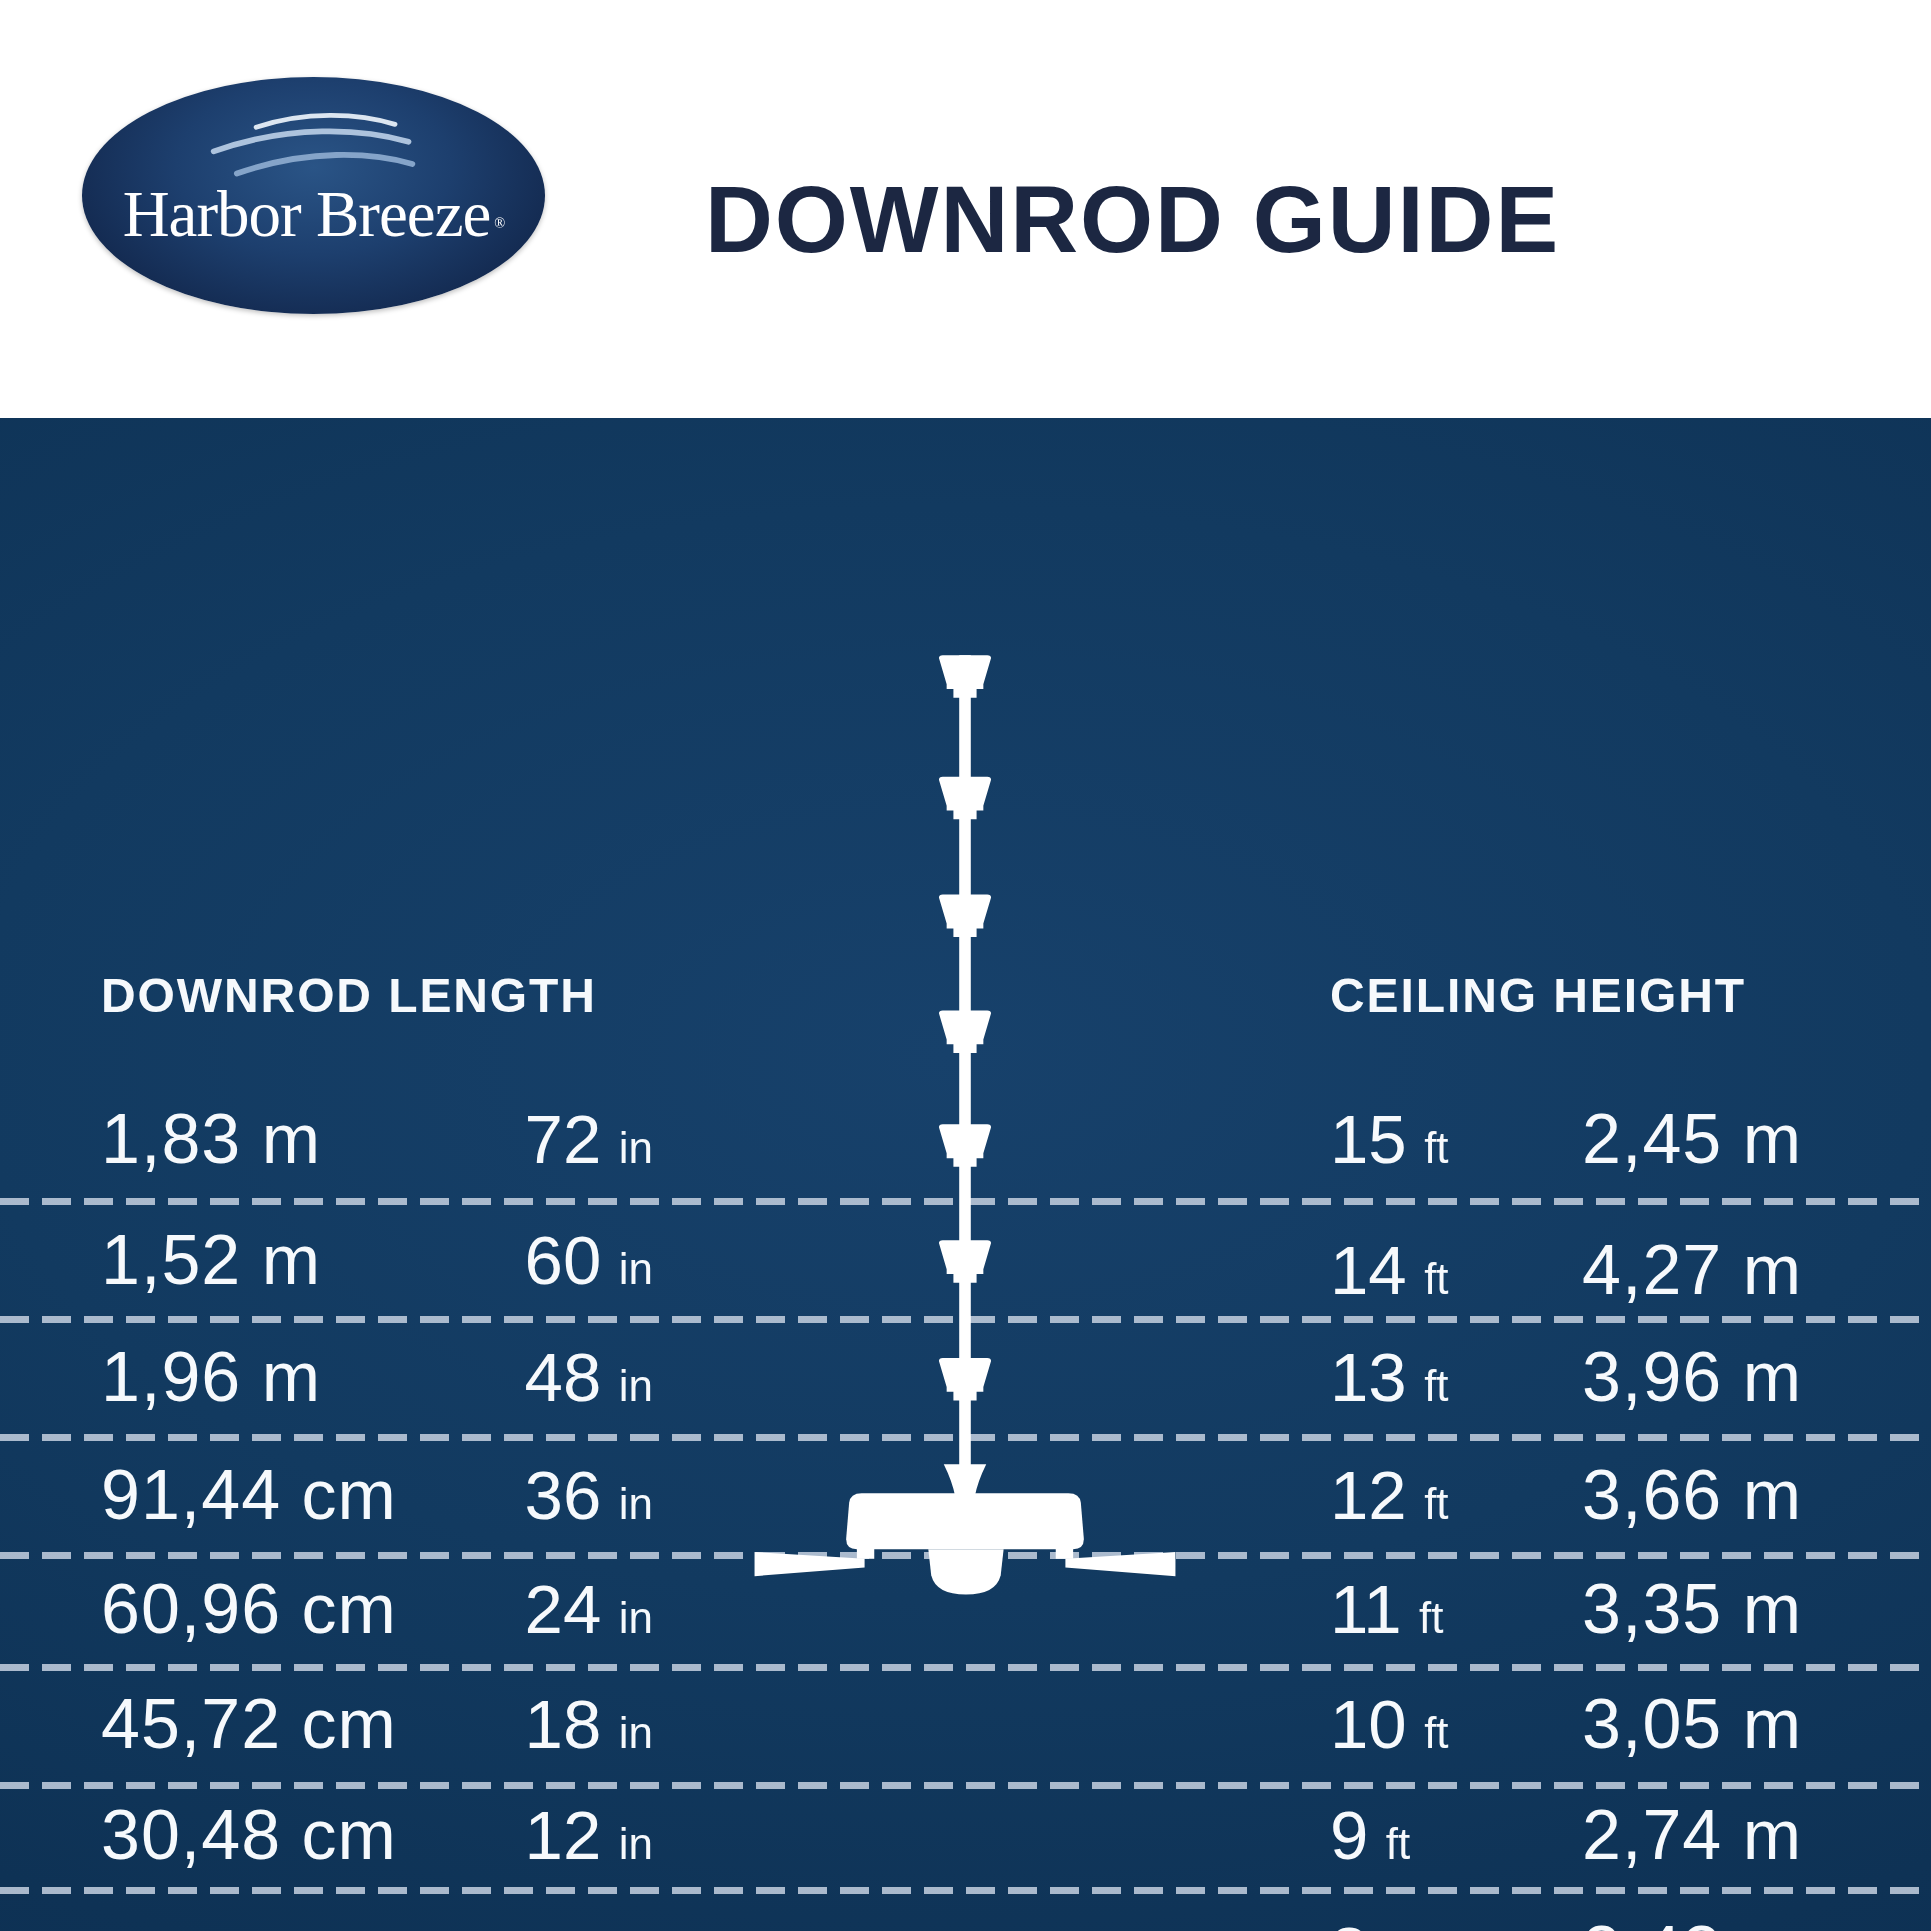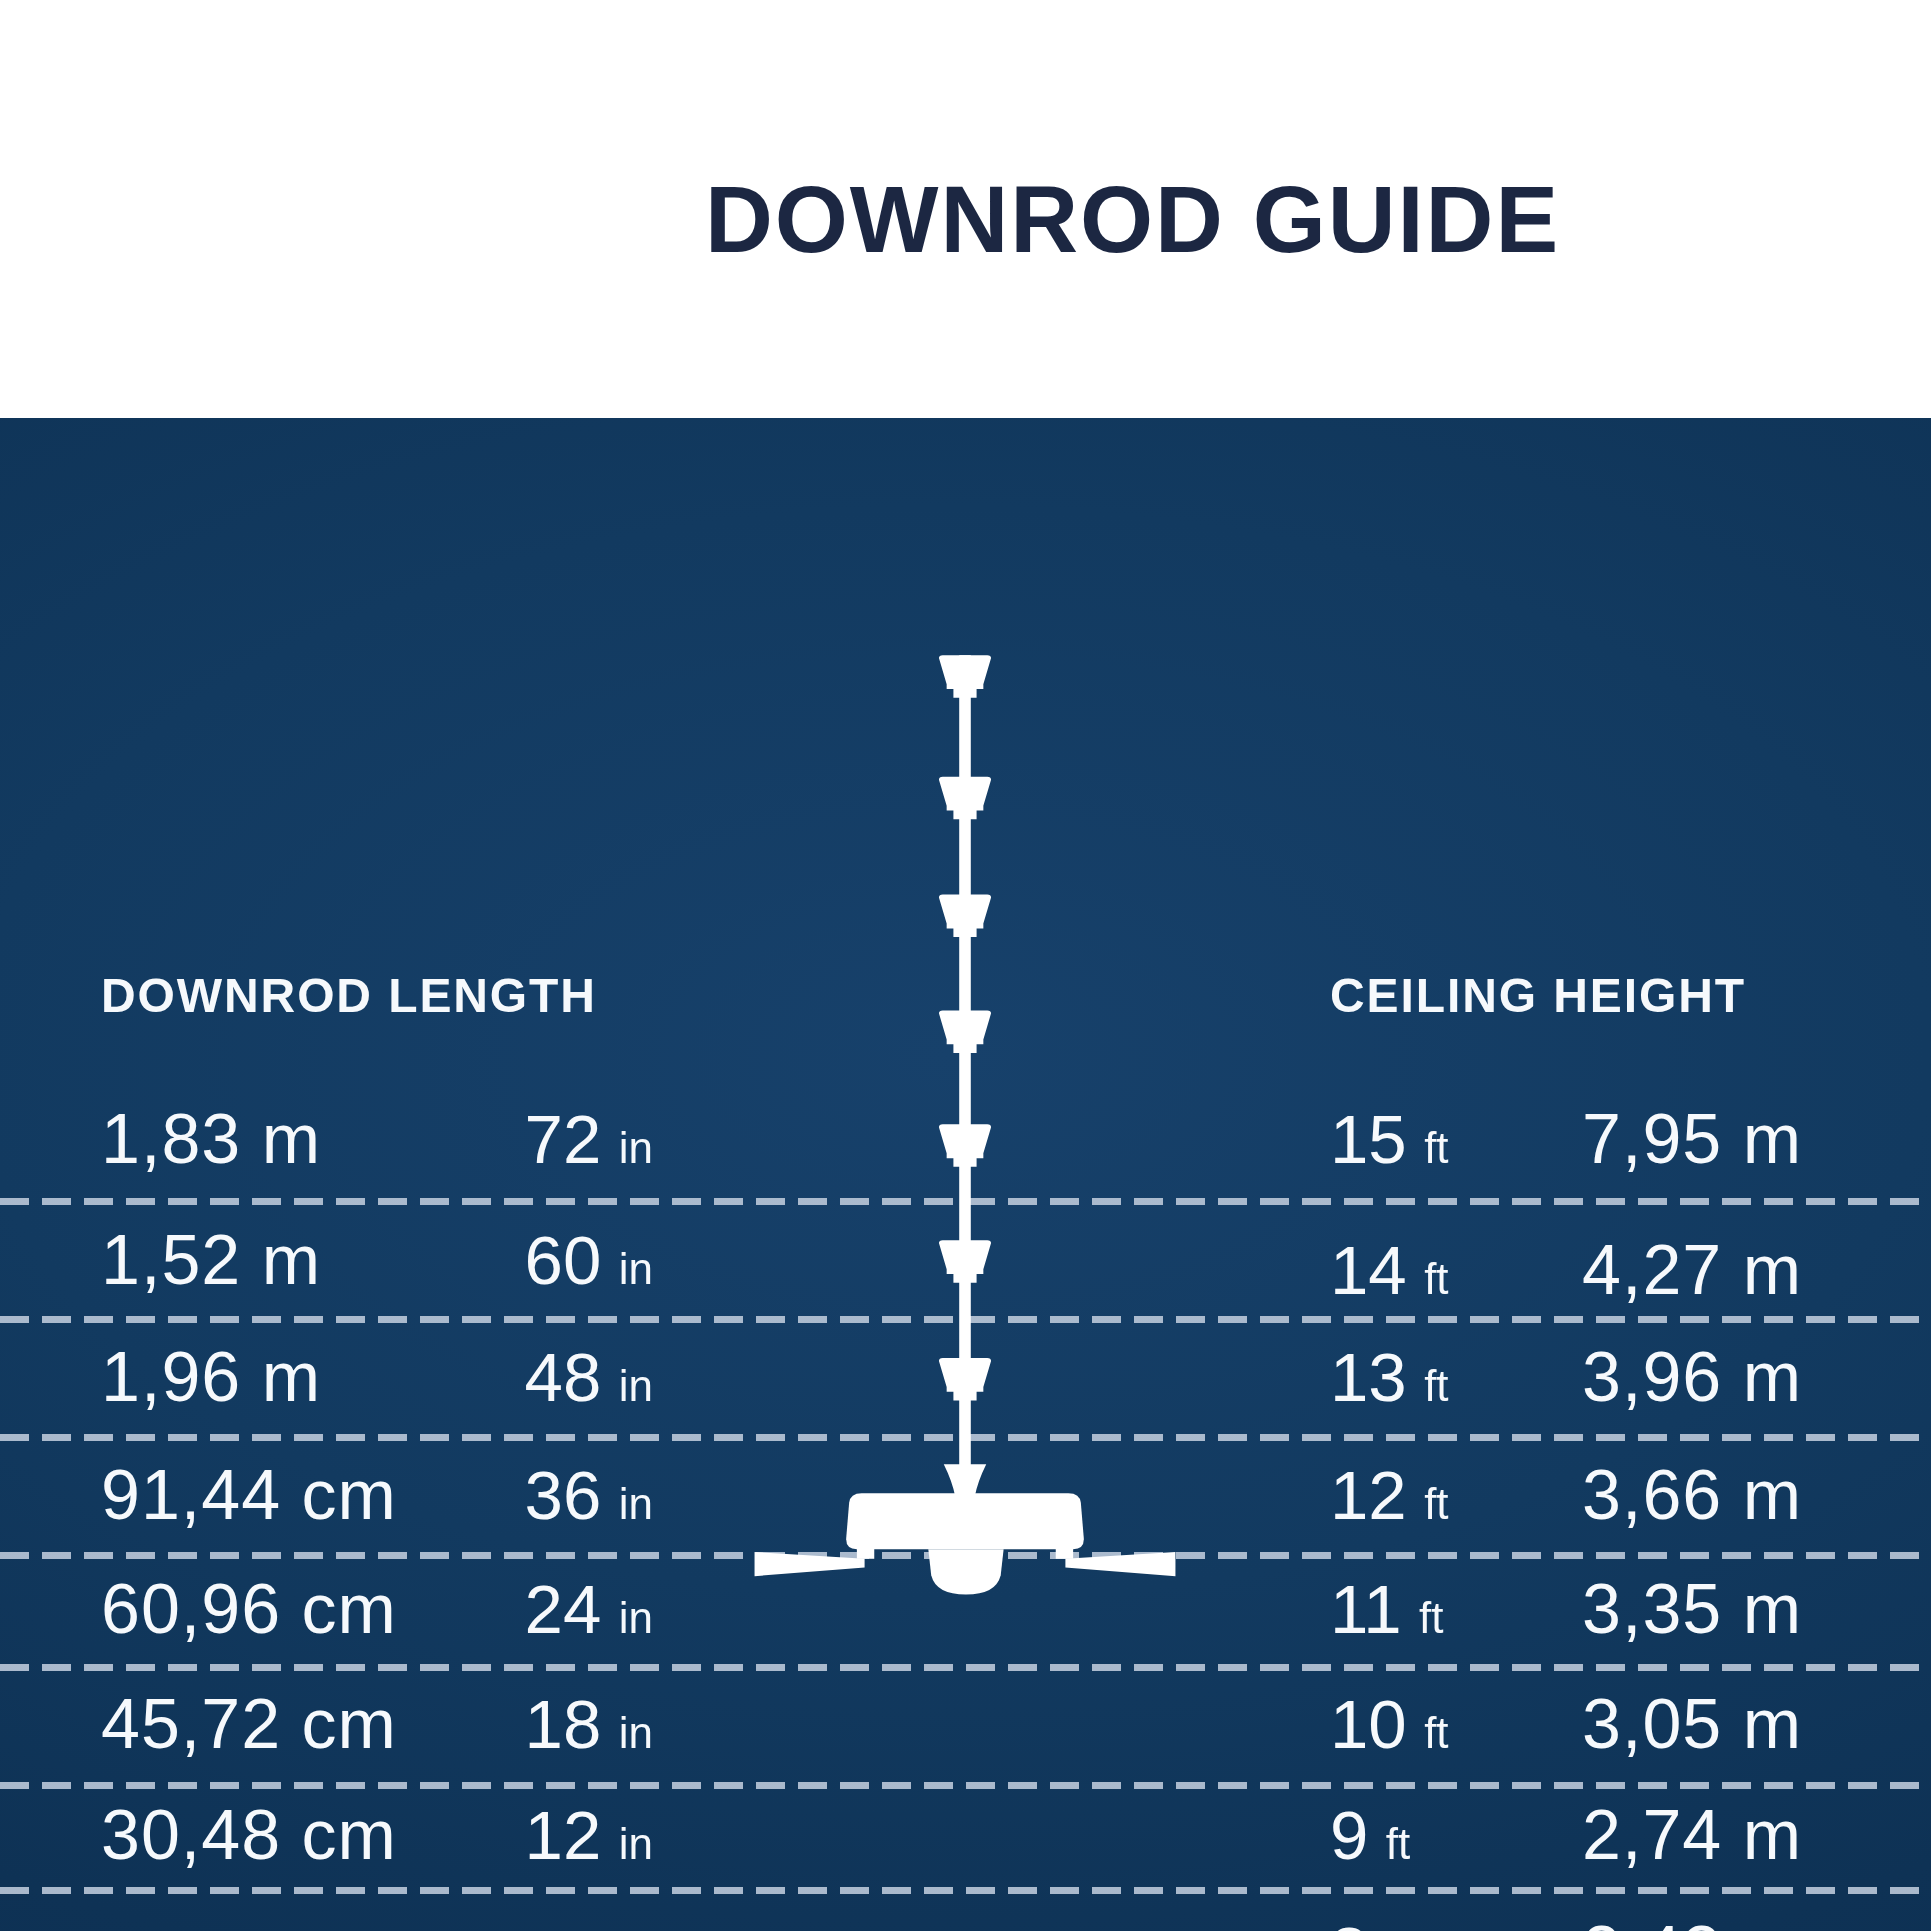--- a/index.html
+++ b/index.html
@@ -46,20 +46,28 @@
   .big-num{font-size:69px;font-weight:300;color:#f6f9fc;line-height:1;}
   .small-unit{font-size:44px;font-weight:300;color:#f6f9fc;}
   .fan-svg{position:absolute;left:714px;top:628px;}
 </style>
 </head>
 <body>
 
 <div id="canvas">
 
   <div class="top-band">
+    <div class="logo-oval">
+      <svg class="logo-swoosh" width="236" height="81" viewBox="0 0 244 84">
+        <path d="M62,20 C112,3 168,5 206,17" fill="none" stroke="#dce6f1" stroke-width="5" stroke-linecap="round"></path>
+        <path d="M18,45 C96,17 172,21 220,35" fill="none" stroke="#adc3dd" stroke-width="6" stroke-linecap="round"></path>
+        <path d="M42,68 C116,42 182,46 224,58" fill="none" stroke="#85a4c9" stroke-width="6" stroke-linecap="round"></path>
+      </svg>
+      <div class="logo-word"><span>Harbor Breeze</span><span class="logo-reg">®</span></div>
+    </div>
     <div class="page-title">DOWNROD GUIDE</div>
   </div>
 
   <div class="board">
 
     <div class="col-header" style="left:101px;top:550px;">DOWNROD LENGTH</div>
     <div class="col-header" style="left:1330px;top:550px;">CEILING HEIGHT</div>
 
     <div class="dash-line" style="top:780px;"></div>
     <div class="dash-line" style="top:898px;"></div>
@@ -117,21 +125,21 @@
           <span class="big-num">12</span>
           <span class="small-unit">in</span>
         </span>
     </div>
 
     <div class="rrow" style="top:658px;">
       <span class="unit-group">
           <span class="big-num">15</span>
           <span class="small-unit">ft</span>
         </span>
-      <span class="val">7,95 m</span>
+      <span class="val">2,45 m</span>
     </div>
     <div class="rrow" style="top:789px;">
       <span class="unit-group">
           <span class="big-num">14</span>
           <span class="small-unit">ft</span>
         </span>
       <span class="val">4,27 m</span>
     </div>
     <div class="rrow" style="top:896px;">
       <span class="unit-group">

